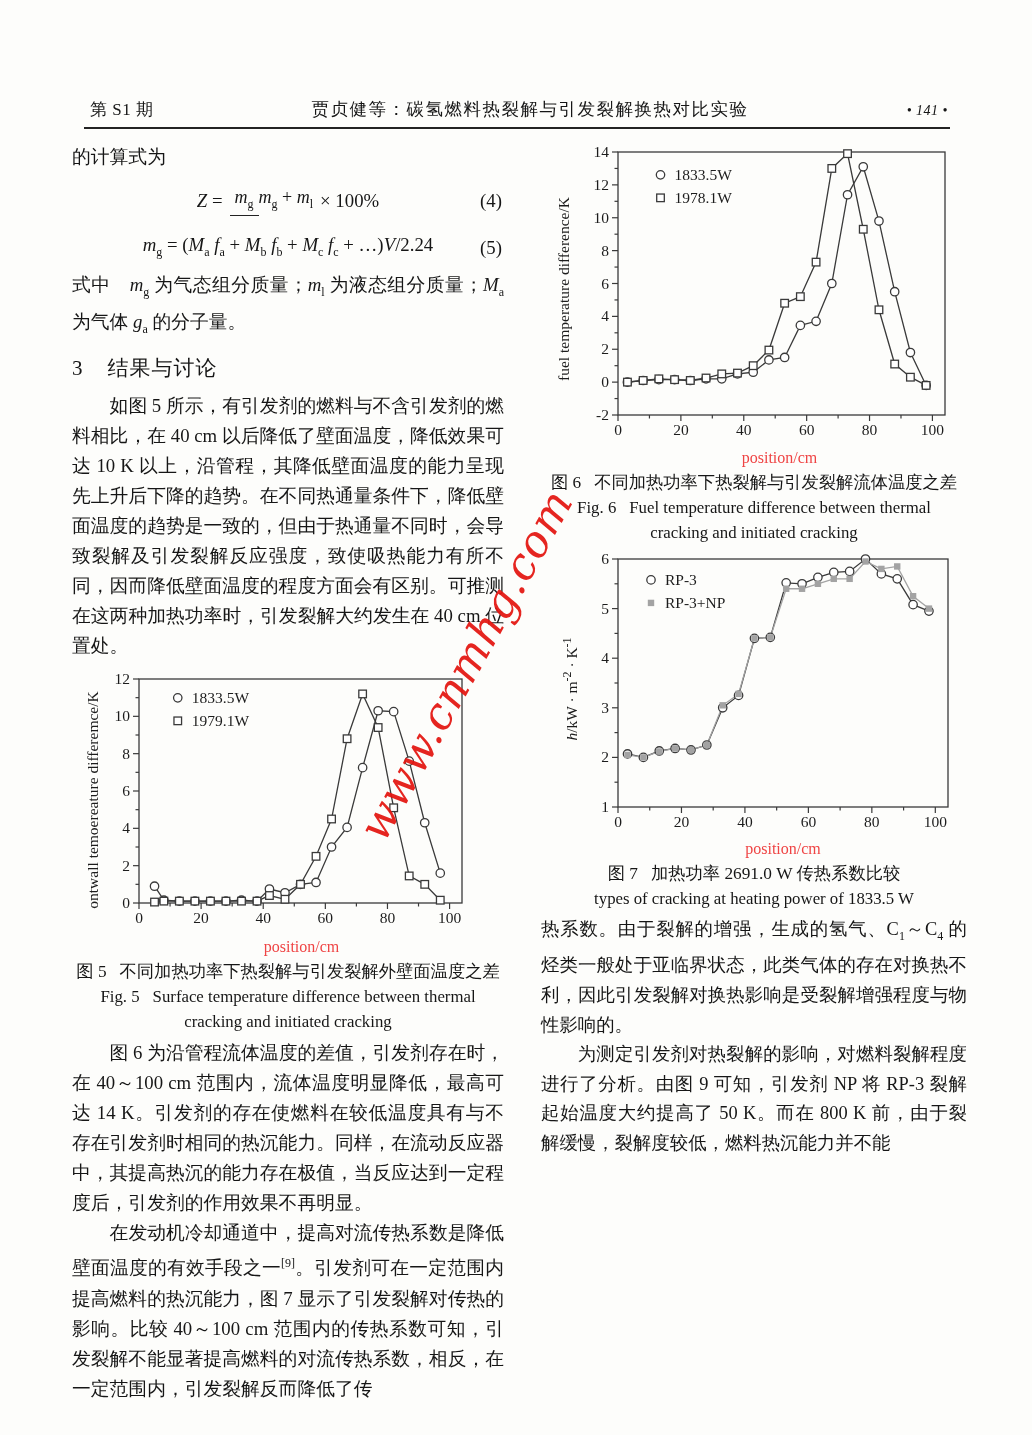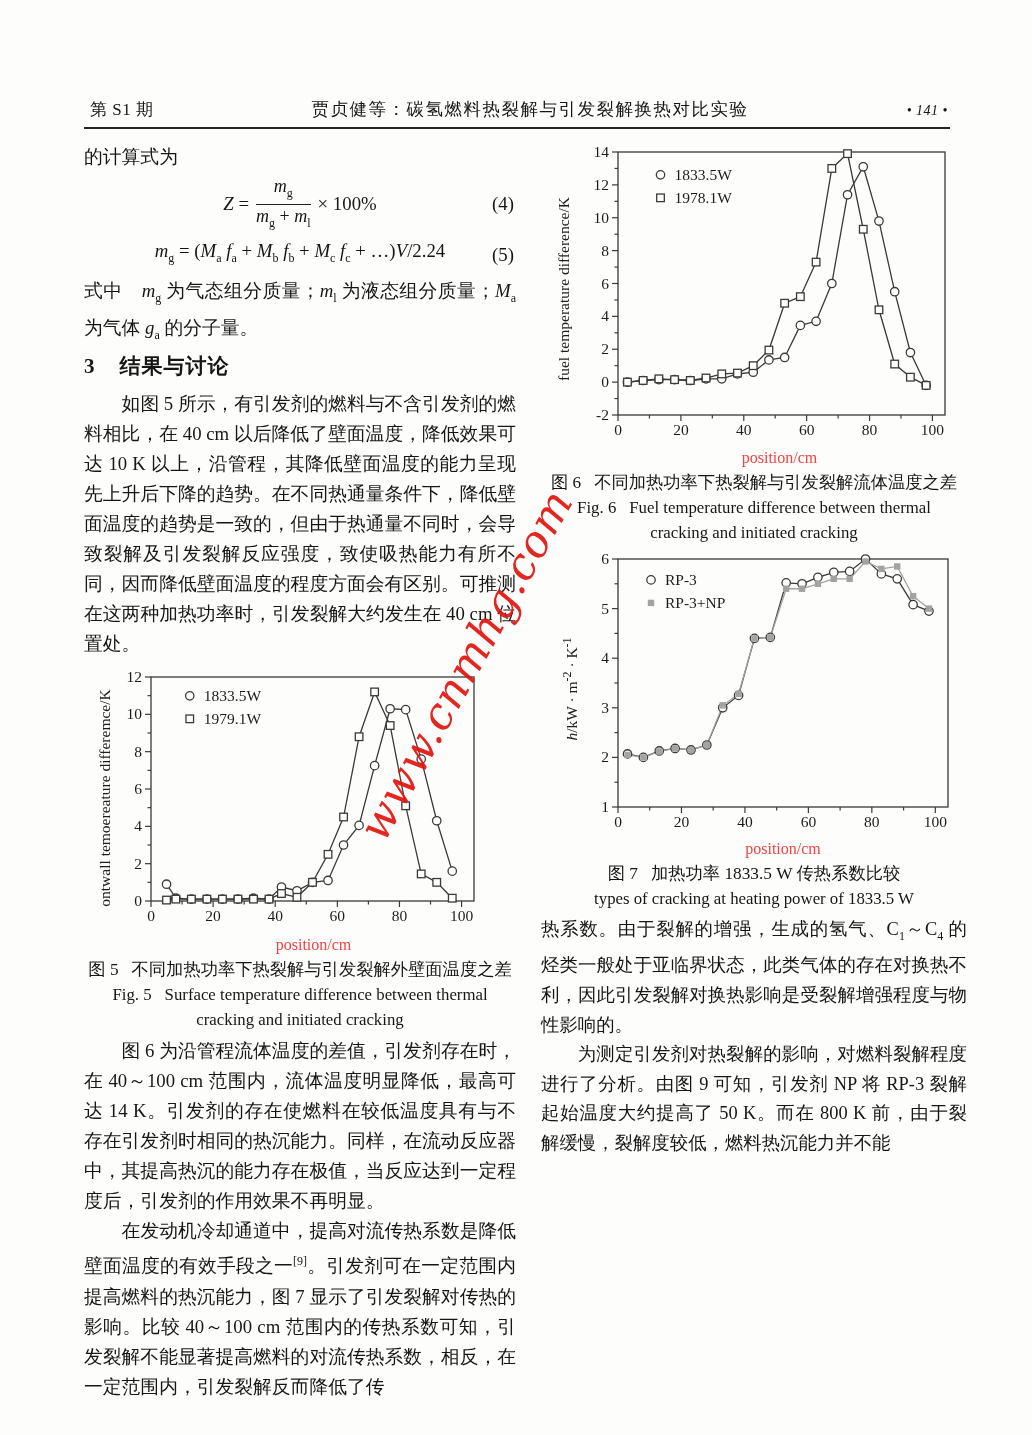--- a/index.html
+++ b/index.html
@@ -6,34 +6,34 @@
   .page{position:relative;width:1032px;height:1435px;margin:0 auto;background:#fdfdfb;overflow:hidden;
         font-family:"Liberation Serif","DejaVu Serif",serif;color:#161616;}
   
   .hdr{position:absolute;left:90px;right:84px;top:97px;display:flex;justify-content:space-between;
        align-items:baseline;font-size:17px;letter-spacing:.5px;}
   .hdr .jtitle{font-size:17.5px;letter-spacing:1.5px;}
   .hdr .pnum{font-style:italic;font-size:14px;}
   .hrule{position:absolute;left:84px;right:82px;top:127px;border-top:2.3px solid #232323;}
   
   .col{position:absolute;top:142px;text-align:justify;}
-  .col.left{left:84px;width:432px;font-size:18.8px;line-height:30px;}
+  .col.left{left:72px;width:432px;font-size:18.8px;line-height:30px;}
   .col.right{left:541px;width:426px;font-size:18.4px;line-height:29.6px;}
   p{margin:0;text-indent:2em;}
   p.noind{text-indent:0;}
   sub{font-size:12px;} sup{font-size:12px;}
   
   .equation{position:relative;display:flex;justify-content:center;align-items:center;margin:3px 0;min-height:34px;}
   .equation.tall{min-height:52px;}
   .eq-tag{position:absolute;right:2px;top:50%;transform:translateY(-50%);}
-  .frac{display:inline-flex;flex-direction:column;text-align:center;margin:0 7px;font-size:18px;line-height:22px;}
+  .frac{display:inline-flex;flex-direction:row;text-align:center;margin:0 7px;font-size:18px;line-height:22px;}
   .frac .num{border-bottom:1.5px solid #222;padding:0 5px 0;}
   .frac .den{padding-top:0;}
   
-  h2{font-size:21px;margin:4px 0 10px;font-weight:700;letter-spacing:1px;line-height:26px;}
+  h2{font-size:21px;margin:12px 0 10px;font-weight:400;letter-spacing:1px;line-height:26px;}
   h2 .secno{margin-right:24px;}
   
   .chart{position:relative;width:fit-content;padding-left:22px;}
   .chart .ylabel{position:absolute;left:4px;top:45%;transform:rotate(-90deg) translateX(-50%);
                  transform-origin:0 0;white-space:nowrap;font-size:15.5px;line-height:15px;color:#1c1c1c;}
   .chart .xlabel{text-align:center;font-size:16px;line-height:18px;padding-left:26px;color:#ef4444;}
   svg text{font-family:"Liberation Serif","DejaVu Serif",serif;font-size:15.5px;fill:#1c1c1c;}
   .fig5-chart{margin:10px 0 0 9px;}
   .fig6-chart{margin:2px 0 0 11px;}
   .fig7-chart{margin:6px 0 0 15px;}
@@ -377,21 +377,21 @@
           <rect x="347.76153846153846" y="54.39999999999999" width="6.4" height="6.4" fill="#a3a3a3" stroke="none"></rect>
           <circle cx="73" cy="28.92" r="4.2" fill="#fff" stroke="#3a3a3a" stroke-width="1.3"></circle>
           <text x="87" y="33.92">RP-3</text>
           <rect x="69.8" y="48.72" width="6.4" height="6.4" fill="#a3a3a3" stroke="none"></rect>
           <text x="87" y="56.92">RP-3+NP</text>
         </svg>
       <div class="xlabel">position/cm</div>
     </div>
 
     <div class="caption">
-      <div class="cnline"><span class="cap-label">图 7</span><span>加热功率 1833.5 W 传热系数比较</span></div>
+      <div class="cnline"><span class="cap-label">图 7</span><span>加热功率 2691.0 W 传热系数比较</span></div>
       <div class="enline">types of cracking at heating power of 1833.5 W</div>
     </div>
     <div class="sp"></div>
 
     <p class="noind">热系数。由于裂解的增强，生成的氢气、C<sub>1</sub>～C<sub>4</sub> 的烃类一般处于亚临界状态，此类气体的存在对换热不利，因此引发裂解对换热影响是受裂解增强程度与物性影响的。</p>
     <p>为测定引发剂对热裂解的影响，对燃料裂解程度进行了分析。由图 9 可知，引发剂 NP 将 RP-3 裂解起始温度大约提高了 50 K。而在 800 K 前，由于裂解缓慢，裂解度较低，燃料热沉能力并不能</p>
   </div>
 
 </div>
 

